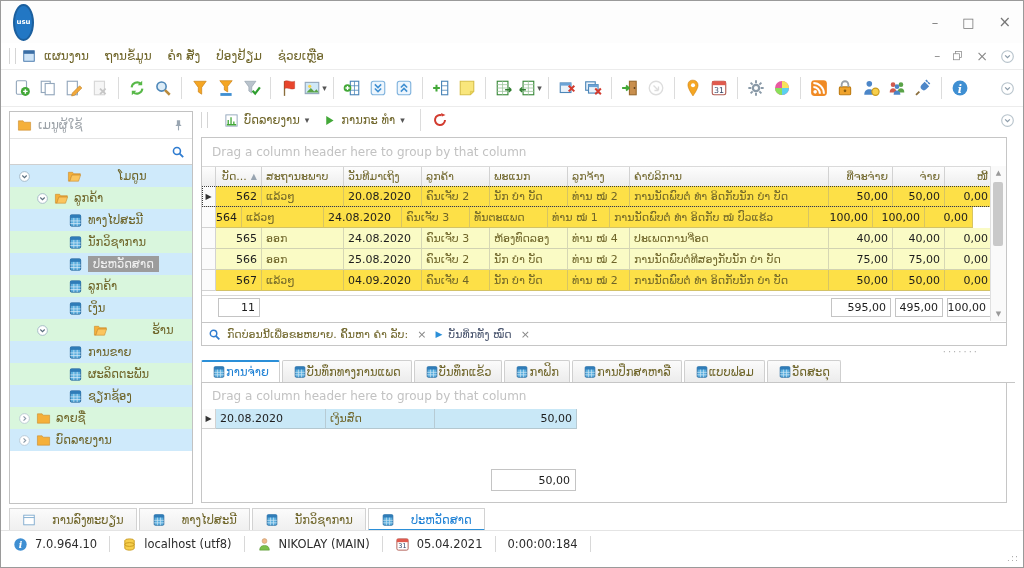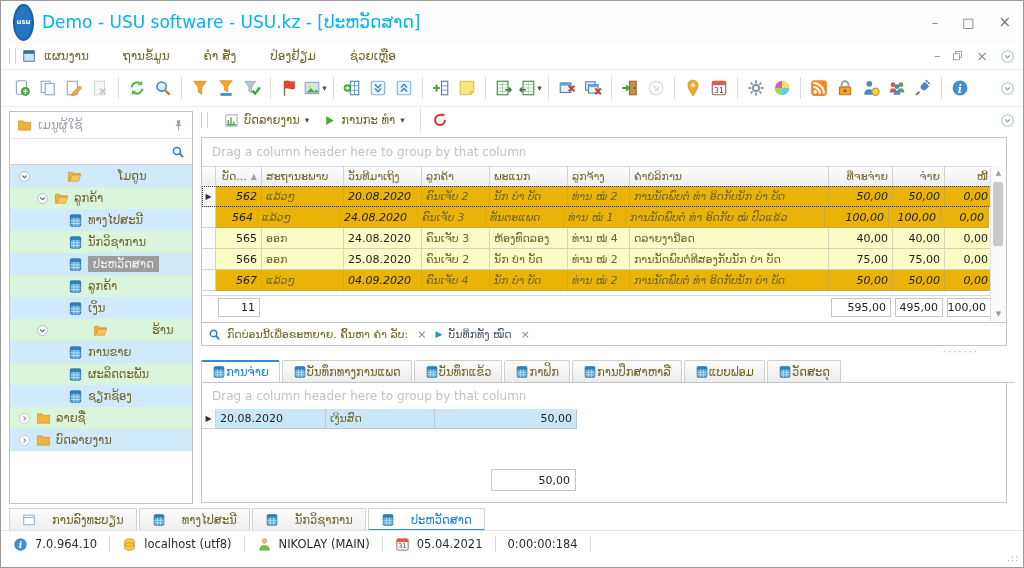--- a/index.html
+++ b/index.html
@@ -42,21 +42,21 @@
   .groups{position:absolute;left:0;right:16px;top:0;height:28px;display:flex;align-items:center;padding-left:10px;color:#c2c2c2;font-size:12px;}
   .ghead{position:absolute;left:0;top:28px;height:20px;display:flex;background:linear-gradient(#fdfdfd,#ededed);border-top:1px solid #dadada;}
   .hcell{box-sizing:border-box;border-right:1px solid #d2d2d2;border-bottom:1px solid #c8c8c8;padding:0 4px;font-size:11px;color:#6e6428;display:flex;align-items:center;overflow:hidden;white-space:nowrap;}
   .hcell .sort{margin-left:4px;color:#98a4b0;font-size:8px;}
   #grows{position:absolute;left:0;top:48px;}
   .grow{display:flex;height:21px;}
   .gcell{box-sizing:border-box;border-right:1px solid rgba(150,150,150,.35);border-bottom:1px solid rgba(150,150,150,.4);padding:0 4px;font-size:11px;display:flex;align-items:center;overflow:hidden;white-space:nowrap;color:#6e6428;}
   .gcell.num{justify-content:flex-end;color:#1c1c1c;}
   .gcell.dk{color:#1c1c1c;}
   .ind{background:#fbfbfb;border-right:1px solid #d2d2d2;color:#333;font-size:8px;justify-content:center;}
-  .grow.green .gcell:not(.ind){background:#eab308;font-style:italic;}
+  .grow.green .gcell:not(.ind){background:#fde047;}
   .grow.yellow .gcell:not(.ind){background:#fafbc5;}
   .grow.focused{outline:1px dotted #3c3c3c;outline-offset:-1px;}
   .gsummary{position:absolute;left:0;width:790px;bottom:1px;height:25px;border-top:1px solid #d8d8d8;background:#fff;}
   .sumbox{position:absolute;top:2px;height:19px;border:1px solid #c4c4c4;background:#fff;font-size:11px;color:#1c1c1c;display:flex;align-items:center;justify-content:flex-end;padding:0 4px;box-sizing:border-box;}
   .vscroll{position:absolute;top:28px;right:0;bottom:1px;width:15px;border-left:1px solid #e0e0e0;background:#fafafa;}
   .varr{position:absolute;left:0;width:15px;height:14px;color:#9a9a9a;font-size:7px;display:flex;align-items:center;justify-content:center;}
   .vthumb{position:absolute;left:2px;width:10px;top:16px;height:64px;background:#c9c9c9;border-radius:2px;}
   .filterbar{position:absolute;left:0;top:217px;width:806px;height:24px;border:1px solid #c6c6c6;background:#fff;box-sizing:border-box;display:flex;align-items:center;gap:6px;padding:0 6px;font-size:11px;color:#6e6428;}
   .fx{color:#888;font-size:11px;padding:0 3px;}
   .fbold{color:#44506a;}
@@ -80,37 +80,36 @@
   .sseg{display:flex;align-items:center;gap:7px;}
   .rgrip{position:absolute;right:4px;bottom:4px;color:#a8a8a8;font-size:9px;letter-spacing:1px;}
 </style>
 </head>
 <body>
 
 <div id="window">
 
   <div class="titlebar">
     <span class="logo">usu</span>
-    <span class="title">Demo - USU software - USU.kz - [ປະຫວັດສາດ]</span>
     <div class="winctl">
       <span>–</span>
       <span>□</span>
       <span style="font-size:15px;">×</span>
     </div>
   </div>
 
   <div class="menubar">
     <span class="grip"></span>
     <span id="menu-app-icon">
         <svg width="14" height="14" viewBox="0 0 16 16">
           <rect x="2" y="2" width="12" height="12" fill="#cfe4f7" stroke="#3a6ea5"></rect>
           <rect x="2" y="2" width="12" height="3.5" fill="#3a6ea5"></rect>
         </svg>
       </span>
-    <span id="menuitems" style="display:flex;gap:18px;">
+    <span id="menuitems" style="display:flex;">
         <span class="mitem">ແຜນງານ</span>
         <span class="mitem">ຖານຂໍ້ມູນ</span>
         <span class="mitem">ຄຳ ສັ່ງ</span>
         <span class="mitem">ປ່ອງຢ້ຽມ</span>
         <span class="mitem">ຊ່ວຍເຫຼືອ</span>
       </span>
     <span class="mdictl">
       <span>–</span>
       <span id="mdi-restore">
           <svg width="12" height="12" viewBox="0 0 16 16">
@@ -631,40 +630,40 @@
               <span class="gcell" style="width: 68px;">ຄົນເຈັບ 2</span>
               <span class="gcell" style="width: 78px;">ນັກ ບຳ ບັດ</span>
               <span class="gcell" style="width: 62px;">ທ່ານ ໝໍ 2</span>
               <span class="gcell" style="width: 199px;">ການນັດພົບຕໍ່ ທຳ ອິດກັບນັກ ບຳ ບັດ</span>
               <span class="gcell num dk" style="width: 64px;">50,00</span>
               <span class="gcell num dk" style="width: 52px;">50,00</span>
               <span class="gcell num dk" style="width: 48px;">0,00</span>
             </div>
             <div class="grow green">
               <span class="gcell ind" style="width: 14px;"></span>
-              <span class="gcell num dk" style="width: 42px;">564</span>
+              <span class="gcell num dk" style="width: 26px;">564</span>
               <span class="gcell" style="width: 82px;">ແລ້ວໆ</span>
               <span class="gcell dk" style="width: 78px;">24.08.2020</span>
               <span class="gcell" style="width: 68px;">ຄົນເຈັບ 3</span>
               <span class="gcell" style="width: 78px;">ທັນຕະແພດ</span>
               <span class="gcell" style="width: 62px;">ທ່ານ ໝໍ 1</span>
               <span class="gcell" style="width: 199px;">ການນັດພົບຕໍ່ ທຳ ອິດກັບ ໝໍ ປົວແຂ້ວ</span>
               <span class="gcell num dk" style="width: 64px;">100,00</span>
               <span class="gcell num dk" style="width: 52px;">100,00</span>
               <span class="gcell num dk" style="width: 48px;">0,00</span>
             </div>
             <div class="grow yellow">
               <span class="gcell ind" style="width: 14px;"></span>
               <span class="gcell num dk" style="width: 46px;">565</span>
               <span class="gcell" style="width: 82px;">ອອກ</span>
               <span class="gcell dk" style="width: 78px;">24.08.2020</span>
               <span class="gcell" style="width: 68px;">ຄົນເຈັບ 3</span>
               <span class="gcell" style="width: 78px;">ຫ້ອງທົດລອງ</span>
               <span class="gcell" style="width: 62px;">ທ່ານ ໝໍ 4</span>
-              <span class="gcell" style="width: 199px;">ດລາຍງານືອດ</span>
+              <span class="gcell" style="width: 199px;">ປະເພດການຈືອດ</span>
               <span class="gcell num dk" style="width: 64px;">40,00</span>
               <span class="gcell num dk" style="width: 52px;">40,00</span>
               <span class="gcell num dk" style="width: 48px;">0,00</span>
             </div>
             <div class="grow yellow">
               <span class="gcell ind" style="width: 14px;"></span>
               <span class="gcell num dk" style="width: 46px;">566</span>
               <span class="gcell" style="width: 82px;">ອອກ</span>
               <span class="gcell dk" style="width: 78px;">25.08.2020</span>
               <span class="gcell" style="width: 68px;">ຄົນເຈັບ 2</span>

